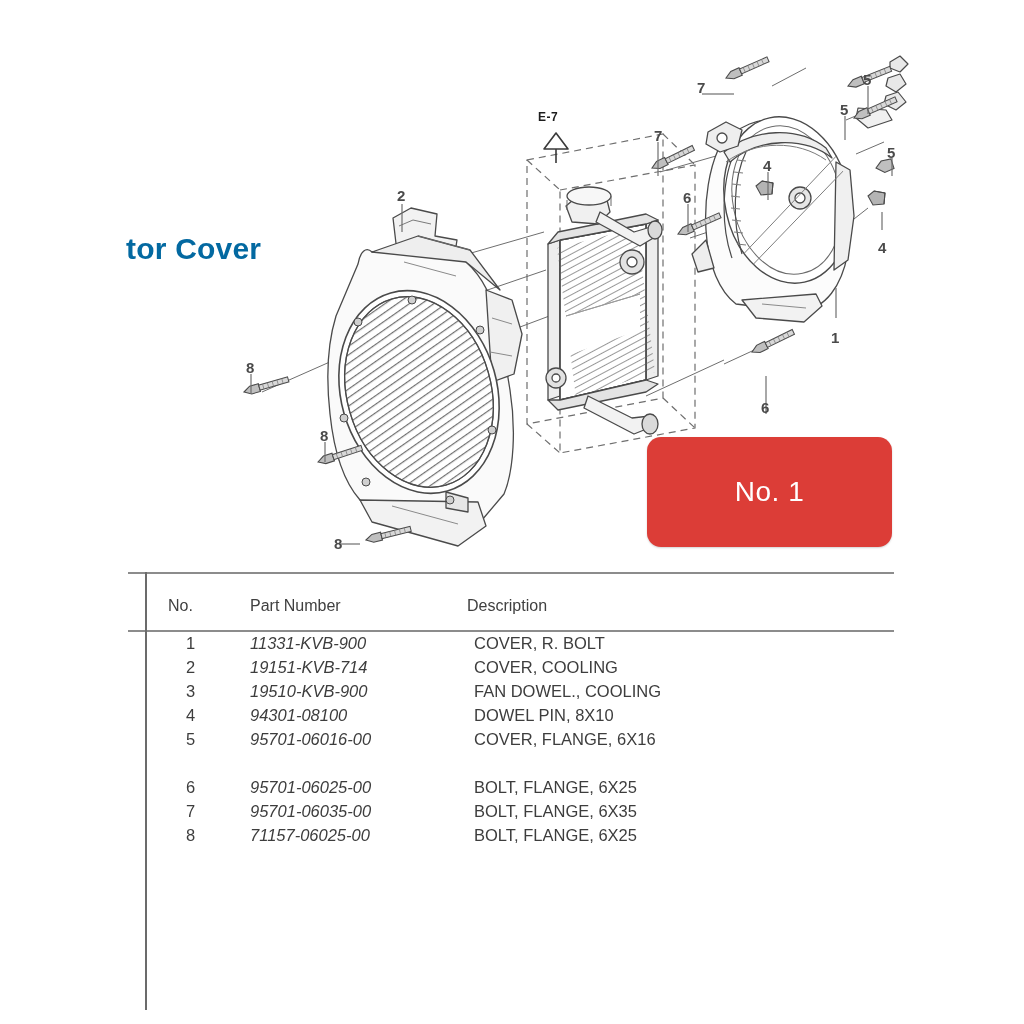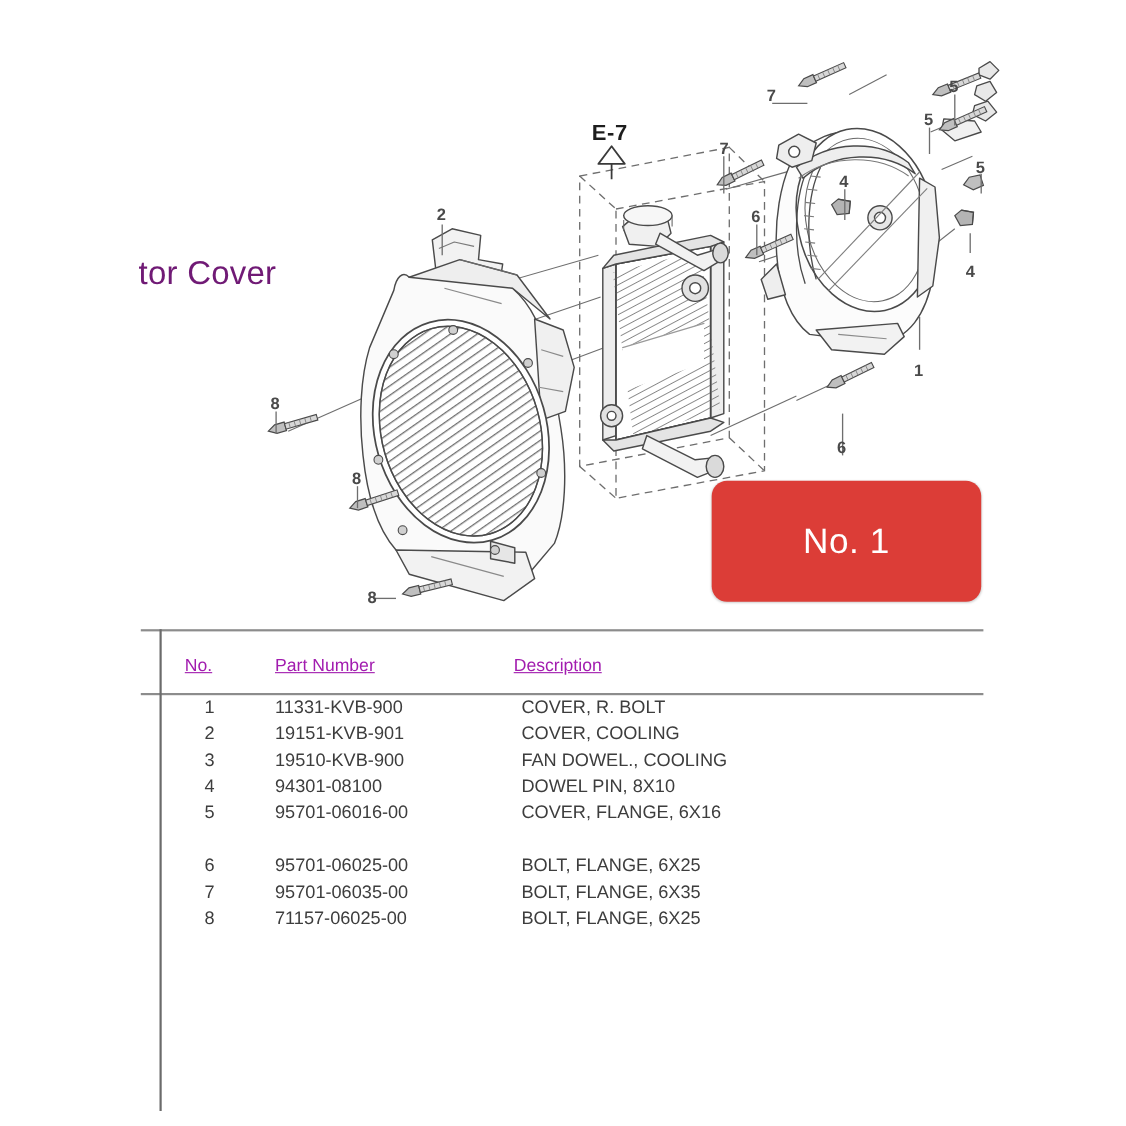--- a/index.html
+++ b/index.html
@@ -12,62 +12,63 @@
     position:relative;
   }
   #page{position:absolute;inset:0;width:1024px;height:1024px;}
 
   
   .diagram{position:absolute;left:0;top:0;width:1024px;height:570px;}
   .diagram svg{position:absolute;left:0;top:0;}
 
   .page-title{
     position:absolute;left:126px;top:232px;
-    font-size:30px;color:#701a75;letter-spacing:.2px;
+    font-size:30px;color:#0369a1;letter-spacing:.2px;
     white-space:nowrap;
+    font-weight:bold;
   }
 
   .callout{
     position:absolute;font-size:15px;font-weight:bold;color:#4a4a4a;
     line-height:1;
   }
   .sec-label{
-    position:absolute;font-size:20px;font-weight:bold;color:#1d1d1d;
+    position:absolute;font-size:12px;font-weight:bold;color:#1d1d1d;
     letter-spacing:.5px;
   }
 
   .badge{
     position:absolute;left:647px;top:437px;width:245px;height:110px;
     border-radius:14px;
     display:flex;align-items:center;justify-content:center;
     box-shadow:0 1px 2px rgba(0,0,0,.18);
   }
   .badge span{
-    color:#ffffff;font-size:32px;letter-spacing:.5px;
+    color:#ffffff;font-size:28px;letter-spacing:.5px;
   }
 
   
   .table-wrap{position:absolute;left:0;top:570px;width:1024px;height:454px;}
   .rule{position:absolute;background:#8c8c8c;}
   .rule.top{left:128px;top:2px;width:766px;height:2px;}
   .rule.mid{left:128px;top:60px;width:766px;height:2px;}
   .vline{position:absolute;left:145px;top:2px;width:2px;height:438px;background:#6b6b6b;}
 
   .thead{position:absolute;left:0;top:0;width:1024px;height:58px;}
-  .th{position:absolute;font-size:16px;color:#a21caf;top:27px;white-space:nowrap;text-decoration:underline;}
+  .th{position:absolute;font-size:16px;color:#404040;top:27px;white-space:nowrap;}
   .th.c-no{left:168px;}
   .th.c-pn{left:250px;text-align:right;}
   .th.c-desc{left:467px;}
 
   .tbody{position:absolute;left:0;top:62px;width:1024px;}
   .row{position:relative;height:24px;}
   .row.gap{height:24px;}
   .cell{position:absolute;font-size:16.5px;color:#3d3d3d;white-space:nowrap;top:2px;}
   .cell.c-no{left:186px;}
-  .cell.c-pn{left:250px;}
+  .cell.c-pn{left:250px;font-style:italic;}
   .cell.c-desc{left:474px;}
 </style>
 </head>
 <body style="background: rgb(255, 255, 255);">
 
 <div id="page">
 
   <div class="diagram">
 
     <svg width="1024" height="570" viewBox="0 0 1024 570">
@@ -371,21 +372,21 @@
     </div>
 
     <div class="tbody" id="tbody">
         <div class="row">
           <div class="cell c-no">1</div>
           <div class="cell c-pn">11331-KVB-900</div>
           <div class="cell c-desc">COVER, R. BOLT</div>
         </div>
         <div class="row">
           <div class="cell c-no">2</div>
-          <div class="cell c-pn">19151-KVB-901</div>
+          <div class="cell c-pn">19151-KVB-714</div>
           <div class="cell c-desc">COVER, COOLING</div>
         </div>
         <div class="row">
           <div class="cell c-no">3</div>
           <div class="cell c-pn">19510-KVB-900</div>
           <div class="cell c-desc">FAN DOWEL., COOLING</div>
         </div>
         <div class="row">
           <div class="cell c-no">4</div>
           <div class="cell c-pn">94301-08100</div>

